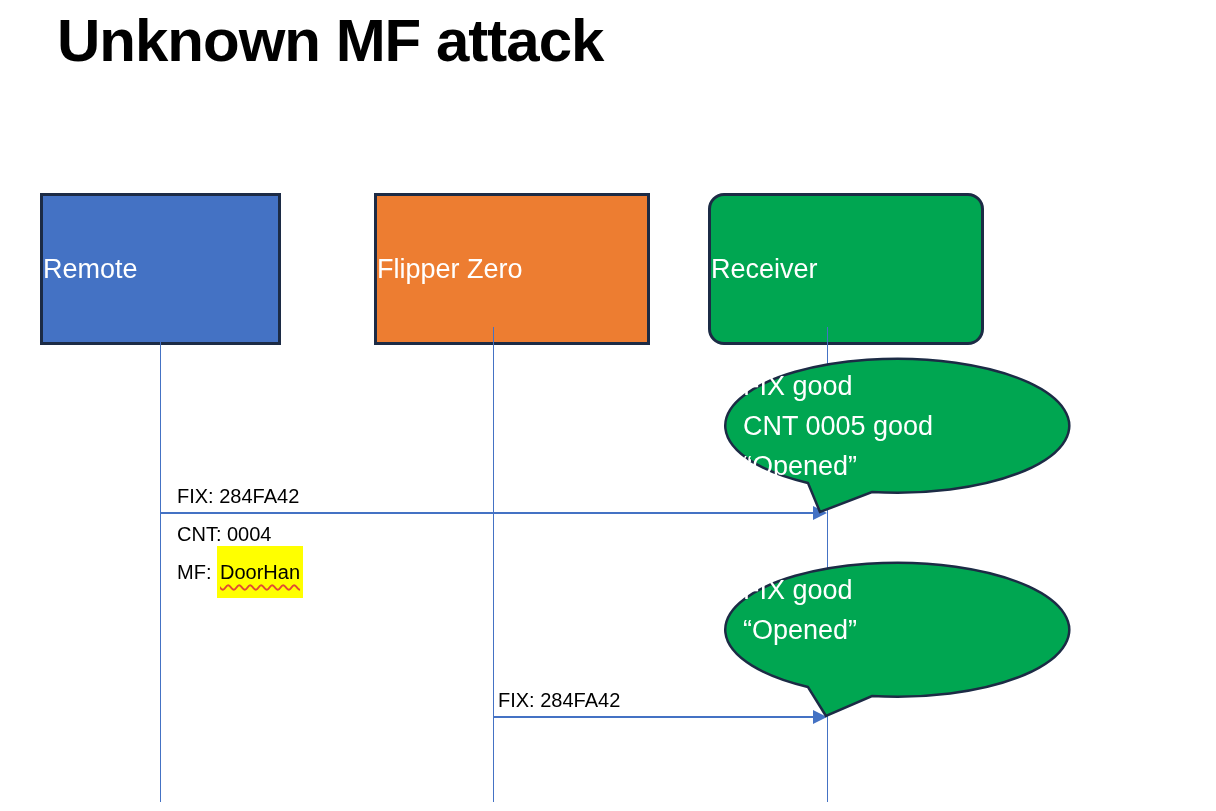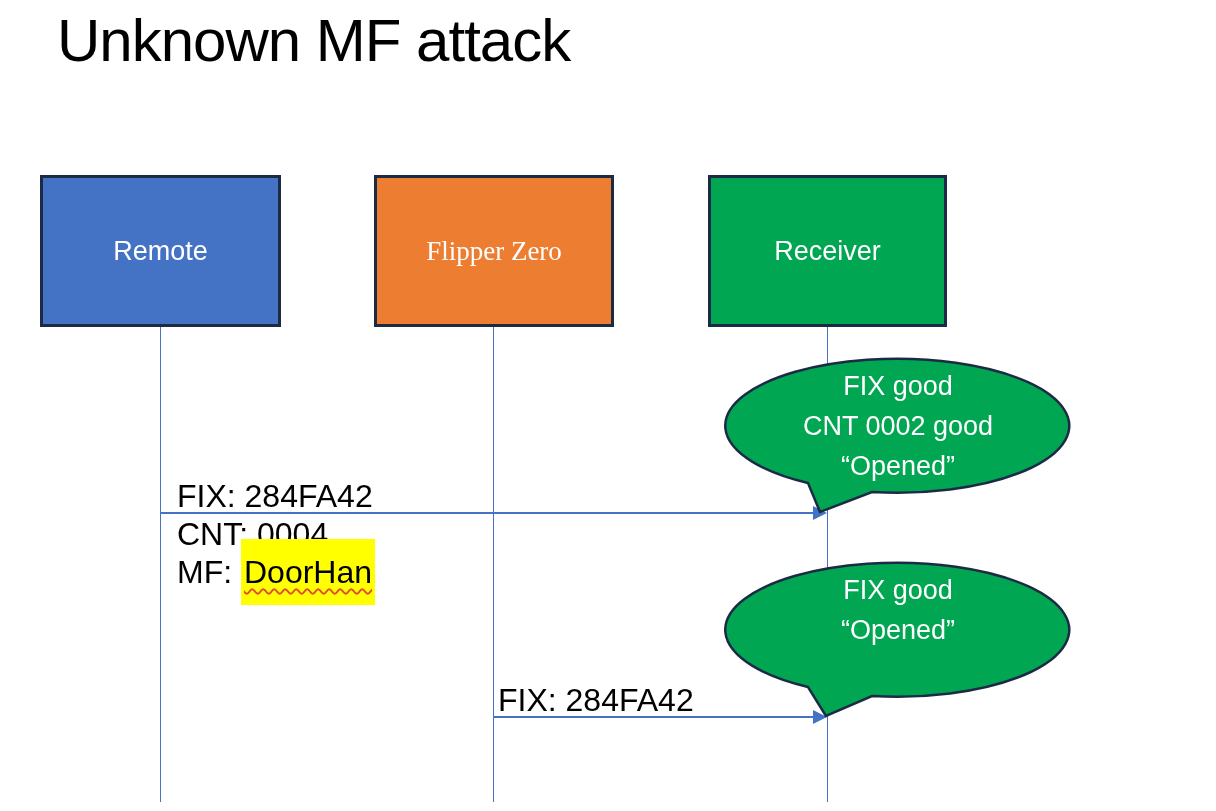--- a/index.html
+++ b/index.html
@@ -12,69 +12,69 @@
     --squiggle_red:#E14B32;
     --text_white:#FFFFFF;
     --text_black:#000000;
   }
   html,body{margin:0;padding:0;background:#fff;}
   #canvas{
     position:relative;width:1216px;height:811px;background:#fff;overflow:hidden;
     font-family:"Liberation Sans", sans-serif;color:var(--text_black);
   }
   .slide-title{
-    position:absolute;left:57px;top:6px;font-size:60px;font-weight:400;
+    position:absolute;left:57px;top:6px;font-size:60px;font-weight:700;
     letter-spacing:-1px;color:#000;white-space:nowrap;
   }
   .actor-box{
-    position:absolute;top:175px;height:152px;box-sizing:border-box;
-    border:3px solid var(--outline_navy);display:flex;align-items:center;justify-content:center;
+    position:absolute;top:193px;height:152px;box-sizing:border-box;
+    border:3px solid var(--outline_navy);display:flex;align-items:center;justify-content:flex-start;
     color:var(--text_white);font-size:27px;
   }
   #box-remote{left:40px;width:241px;background:var(--remote_fill);}
-  #box-flipper{left:374px;width:240px;background:var(--flipper_fill);font-family:Liberation Serif, serif;}
-  #box-receiver{left:708px;width:239px;background:var(--green_fill);}
+  #box-flipper{left:374px;width:276px;background:var(--flipper_fill);}
+  #box-receiver{left:708px;width:276px;background:var(--green_fill);border-radius:16px;}
   .lifeline{
     position:absolute;top:327px;height:475px;width:0;
     border-left:1.5px solid var(--line_blue);
   }
   #lifeline-remote{left:160px;}
   #lifeline-flipper{left:493px;}
   #lifeline-receiver{left:827px;}
   .msg-line{
     position:absolute;height:0;border-top:2px solid var(--line_blue);
   }
   #msg1-line{left:160px;top:512px;width:653px;}
   #msg2-line{left:493px;top:716px;width:320px;}
   .arrow-head{
     position:absolute;width:0;height:0;
     border-left:14px solid var(--line_blue);
     border-top:7px solid transparent;border-bottom:7px solid transparent;
   }
   #msg1-arrowhead{left:813px;top:506px;}
   #msg2-arrowhead{left:813px;top:710px;}
   .msg-text{
-    position:absolute;font-size:32px;line-height:38px;white-space:nowrap;color:#000;
+    position:absolute;font-size:20px;line-height:38px;white-space:nowrap;color:#000;
   }
   #msg1-text{left:177px;top:477px;}
   #msg2-text{left:498px;top:681px;}
   .hl{
     background:var(--highlight_yellow);padding:15px 3px;
   }
   .squiggle{
     text-decoration-line:underline;text-decoration-style:wavy;
     text-decoration-color:var(--squiggle_red);text-decoration-thickness:2px;
     text-underline-offset:5px;text-decoration-skip-ink:none;
   }
   .callout-svg{position:absolute;width:352px;height:162px;}
   #callout1-svg{left:722px;top:356px;}
   #callout2-svg{left:722px;top:560px;}
   .callout-shape{fill:var(--green_fill);stroke:var(--outline_navy);stroke-width:2.5;}
   .callout-text{
-    position:absolute;width:310px;text-align:center;color:var(--text_white);
+    position:absolute;width:310px;text-align:left;color:var(--text_white);
     font-size:27px;line-height:40px;
   }
   #callout1-text{left:743px;top:366px;}
   #callout2-text{left:743px;top:570px;}
 </style>
 </head>
 <body>
 
 <div id="canvas">
 
@@ -106,21 +106,21 @@
   <div class="arrow-head" id="msg2-arrowhead"></div>
   <div class="msg-text" id="msg2-text">
     <div>FIX: 284FA42</div>
   </div>
 
   <svg class="callout-svg" id="callout1-svg" viewBox="0 0 352 162">
     <path class="callout-shape" d="M 98 156 L 86 127 A 172 67 0 1 1 150 136 Z"></path>
   </svg>
   <div class="callout-text" id="callout1-text">
     <div>FIX good</div>
-    <div>CNT 0002 good</div>
+    <div>CNT 0005 good</div>
     <div>“Opened”</div>
   </div>
 
   <svg class="callout-svg" id="callout2-svg" viewBox="0 0 352 162">
     <path class="callout-shape" d="M 104 156 L 86 127 A 172 67 0 1 1 150 136 Z"></path>
   </svg>
   <div class="callout-text" id="callout2-text">
     <div>FIX good</div>
     <div>“Opened”</div>
   </div>

